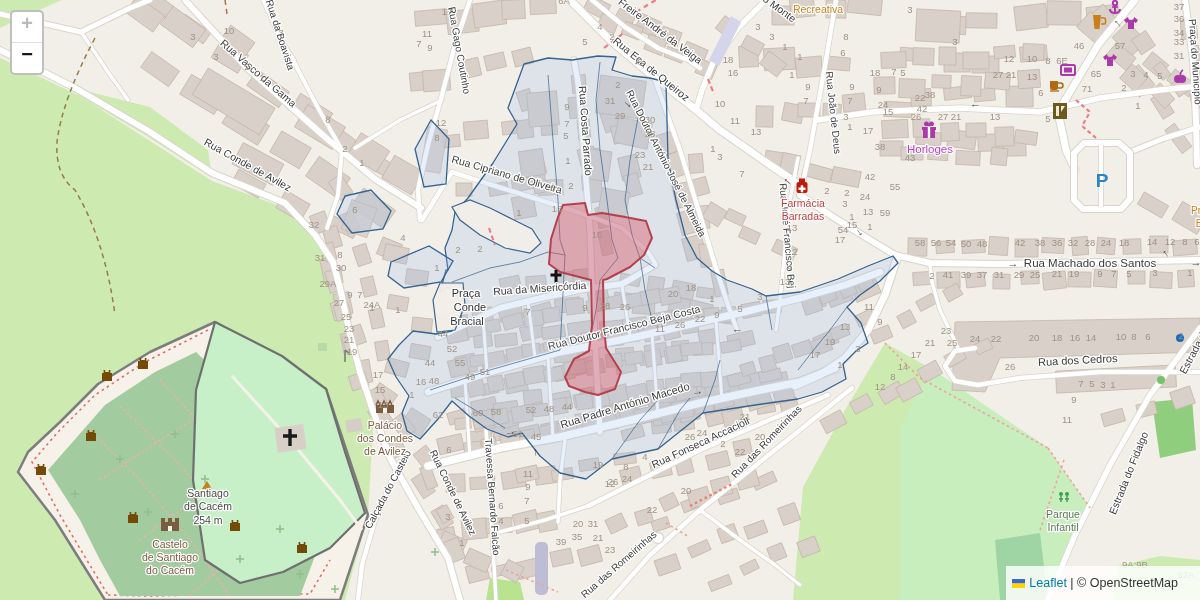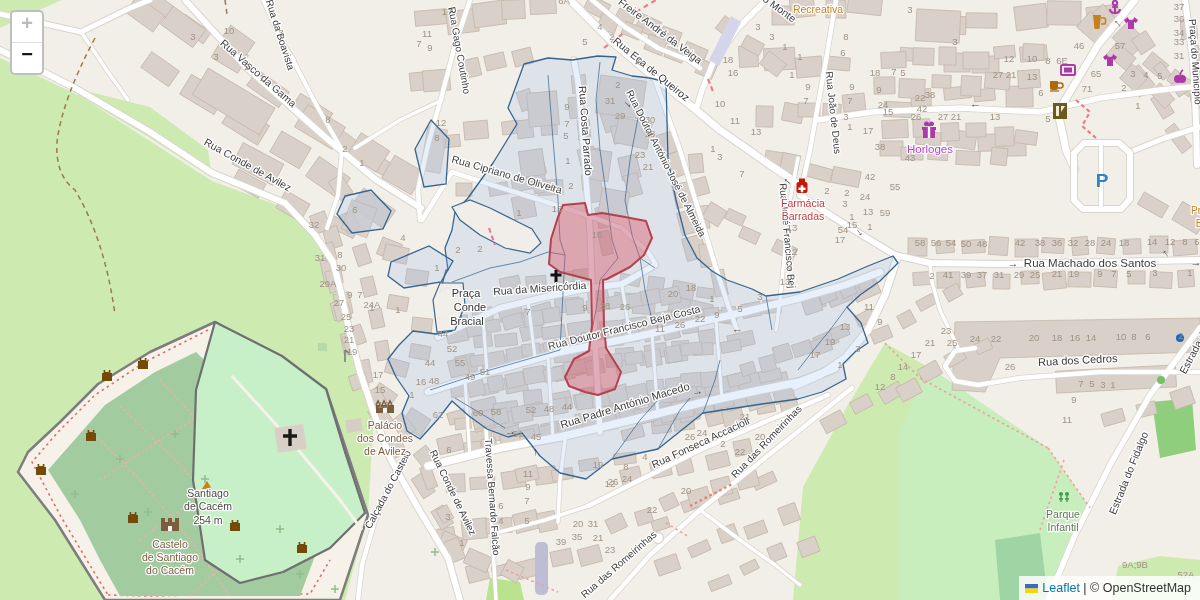--- a/index.html
+++ b/index.html
@@ -2,21 +2,21 @@
 <html><head>
 <meta charset="utf-8">
 <style>
 html,body{margin:0;padding:0;width:1200px;height:600px;overflow:hidden;font-family:"Liberation Sans",sans-serif;}
 #map{position:relative;width:1200px;height:600px;background:#f2efe9;}
 #mapsvg{position:absolute;top:0;left:0;}
 .zc{position:absolute;top:10px;left:10px;width:30px;background:#fff;border:2px solid rgba(0,0,0,0.25);border-radius:5px;z-index:10;}
 .zc div{width:30px;height:30px;line-height:30px;text-align:center;font:bold 20px "Liberation Sans",sans-serif;}
 .zin{color:#bbb;border-bottom:1px solid #ddd;}
 .zout{color:#111;}
-.attr{position:absolute;right:0;bottom:0;background:rgba(255,255,255,0.82);padding:0 9px 0 6px;height:24px;display:flex;align-items:center;font:12.5px "Liberation Sans",sans-serif;color:#333;z-index:10;white-space:pre;}
+.attr{position:absolute;right:0;bottom:0;background:rgba(255,255,255,0.82);padding:0 22px 0 6px;height:34px;display:flex;align-items:center;font:12.5px "Liberation Sans",sans-serif;color:#333;z-index:10;white-space:pre;}
 .attr a{color:#0078a8;text-decoration:none;}
 .flag{display:inline-block;width:13px;height:9px;margin-right:1px;}
 </style>
 </head>
 <body>
 <div id="map">
 <svg id="mapsvg" width="1200" height="600" viewBox="0 0 1200 600">
 
 <rect x="0" y="0" width="1200" height="600" fill="#f2efe9"></rect>
 <g id="GREENS">

